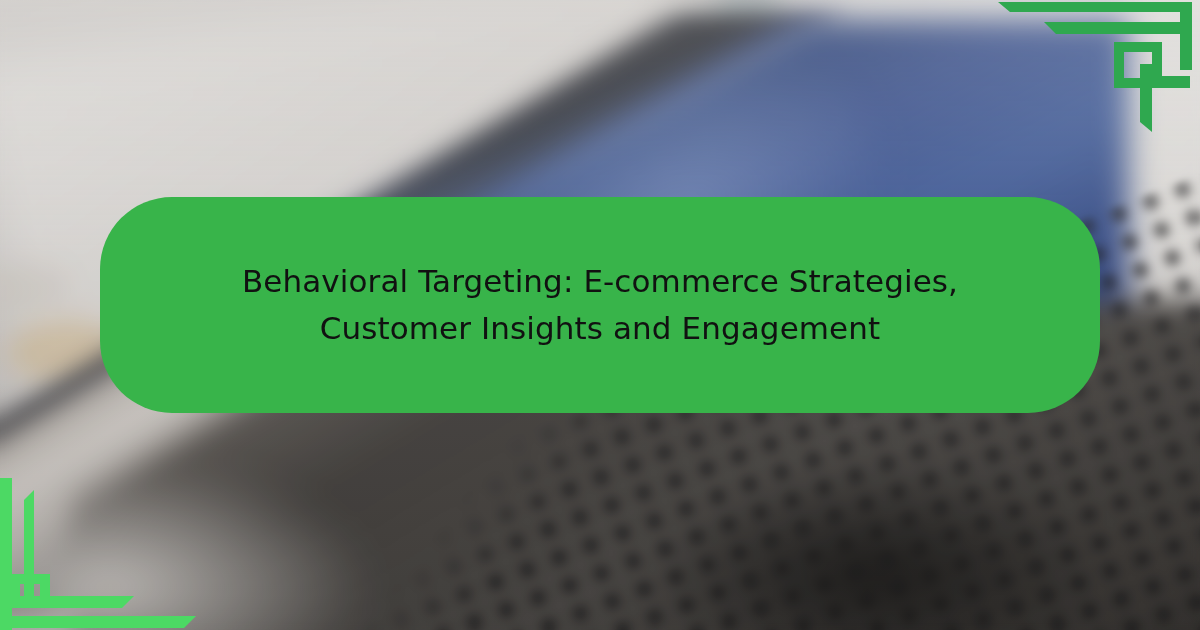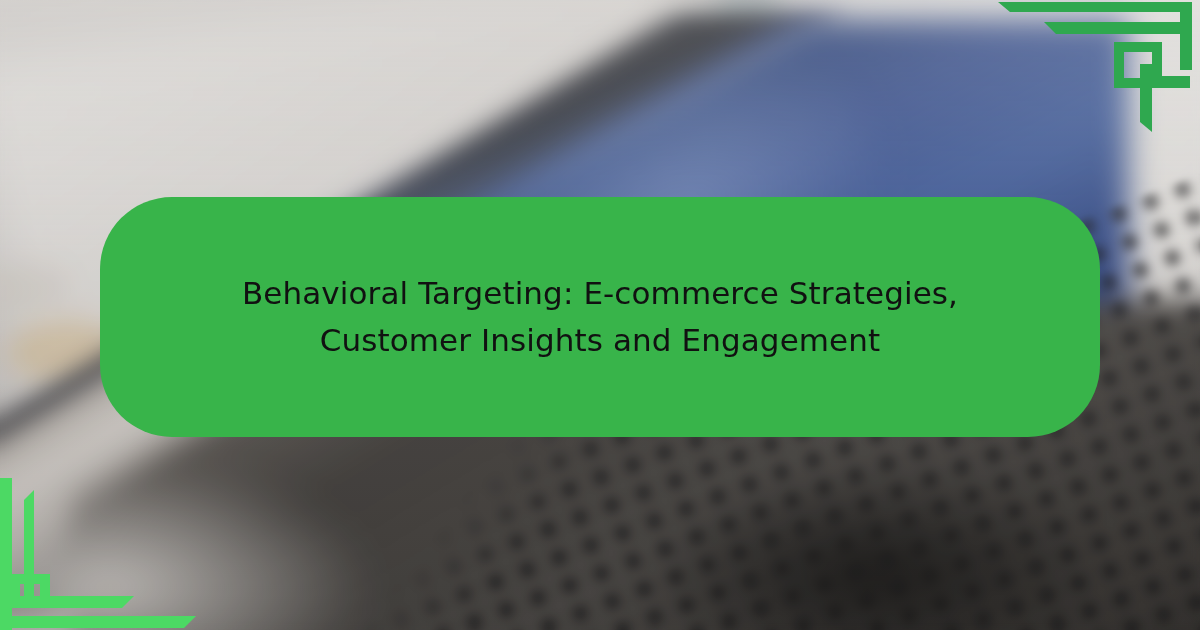--- a/index.html
+++ b/index.html
@@ -194,21 +194,21 @@
   .corner svg { display: block; }
   .corner-tr { right: 0; top: 0; }
   .corner-bl { left: 0; bottom: 0; }
 
   
   .title-card {
     position: absolute;
     left: 100px;
     top: 197px;
     width: 1000px;
-    height: 240px;
+    height: 216px;
     background: #38b44a;
     border-radius: 72px;
     display: flex;
     align-items: center;
     justify-content: center;
     box-sizing: border-box;
     padding: 0 70px;
   }
   .title-text {
     font-family: "DejaVu Sans", sans-serif;

